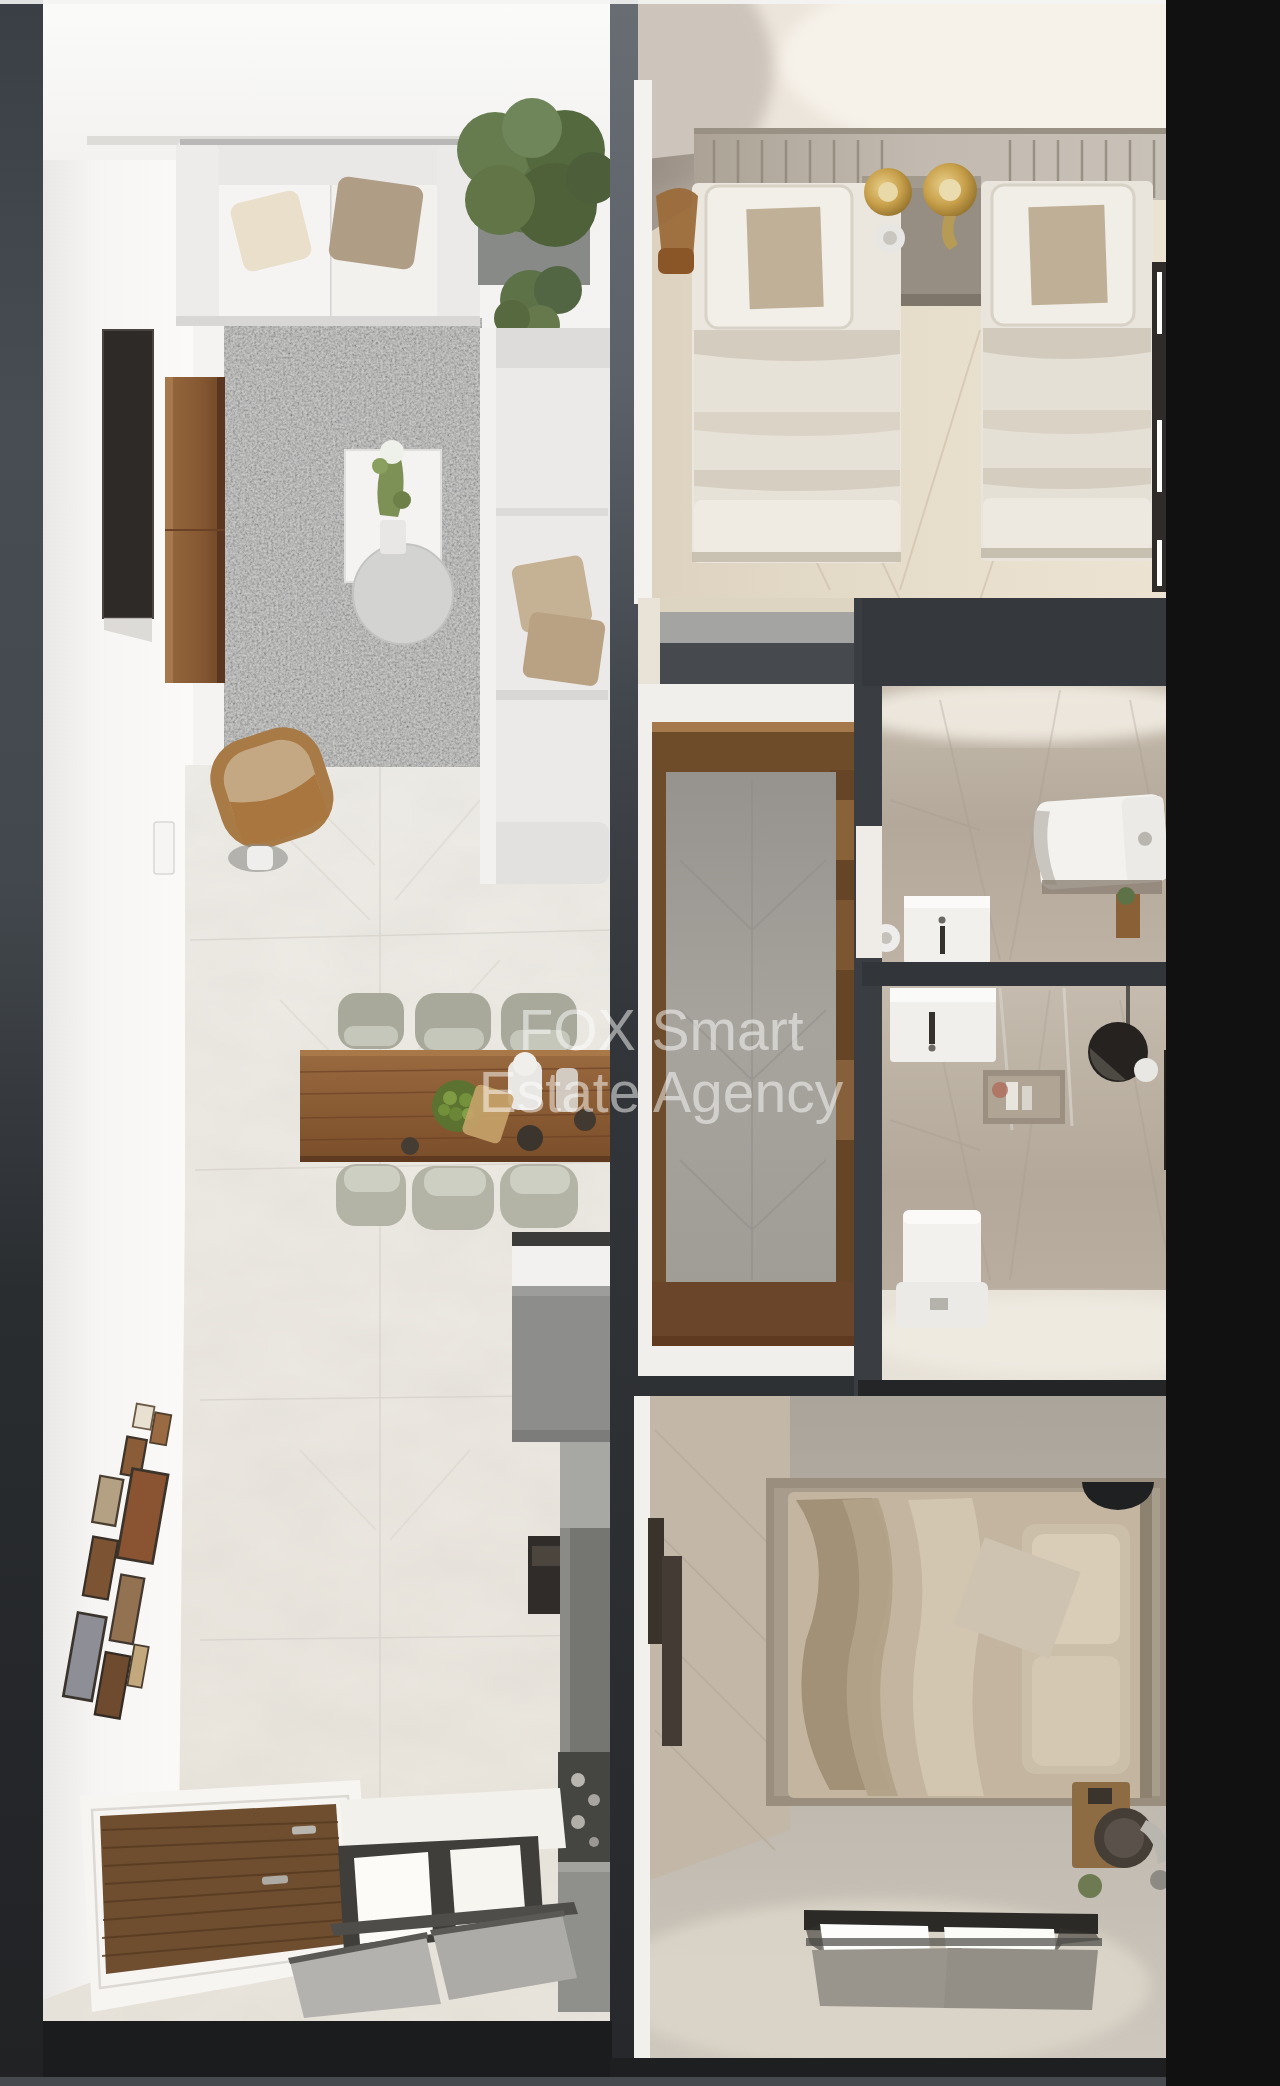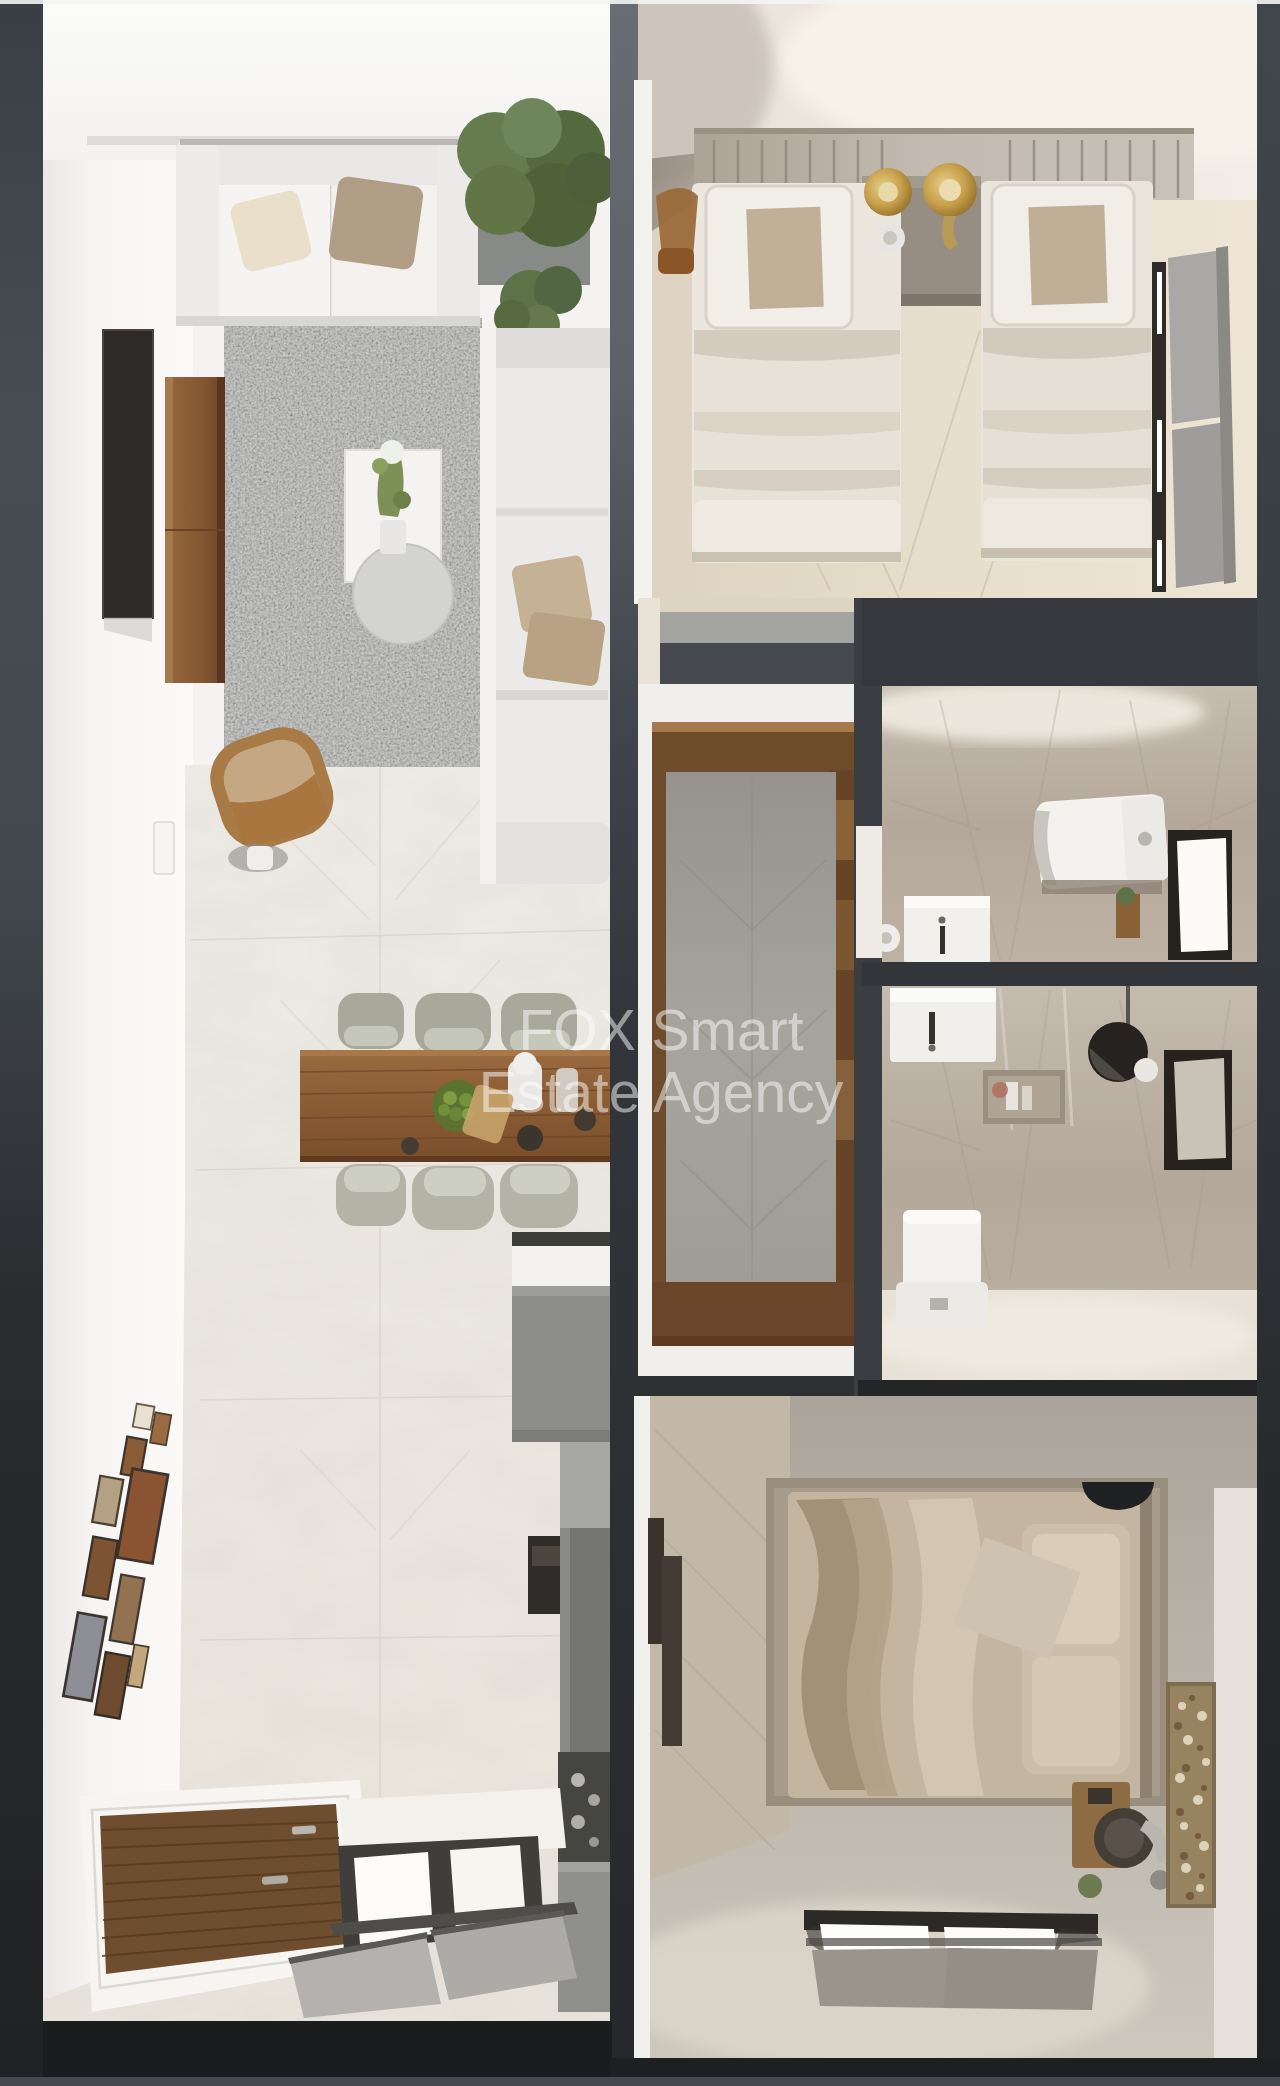--- a/index.html
+++ b/index.html
@@ -1,16 +1,16 @@
 <!DOCTYPE html>
 <html><head>
 <meta charset="utf-8">
 <style>
 html,body{margin:0;padding:0;background:#111;}
-#plan{position:relative;width:1280px;height:2086px;overflow:hidden;font-family:"Liberation Sans",sans-serif;text-decoration:underline;}
+#plan{position:relative;width:1166px;height:2086px;overflow:hidden;font-family:"Liberation Sans",sans-serif;text-decoration:underline;}
 svg{display:block}
 </style>
 </head>
 <body>
 <div id="plan">
 <svg width="1280" height="2086" viewBox="0 0 1280 2086">
 <defs>
 <linearGradient id="gLeft" x1="0" y1="0" x2="0" y2="1">
 <stop offset="0" stop-color="#3a3f45"></stop>
           <stop offset="0.2" stop-color="#484d54"></stop>

